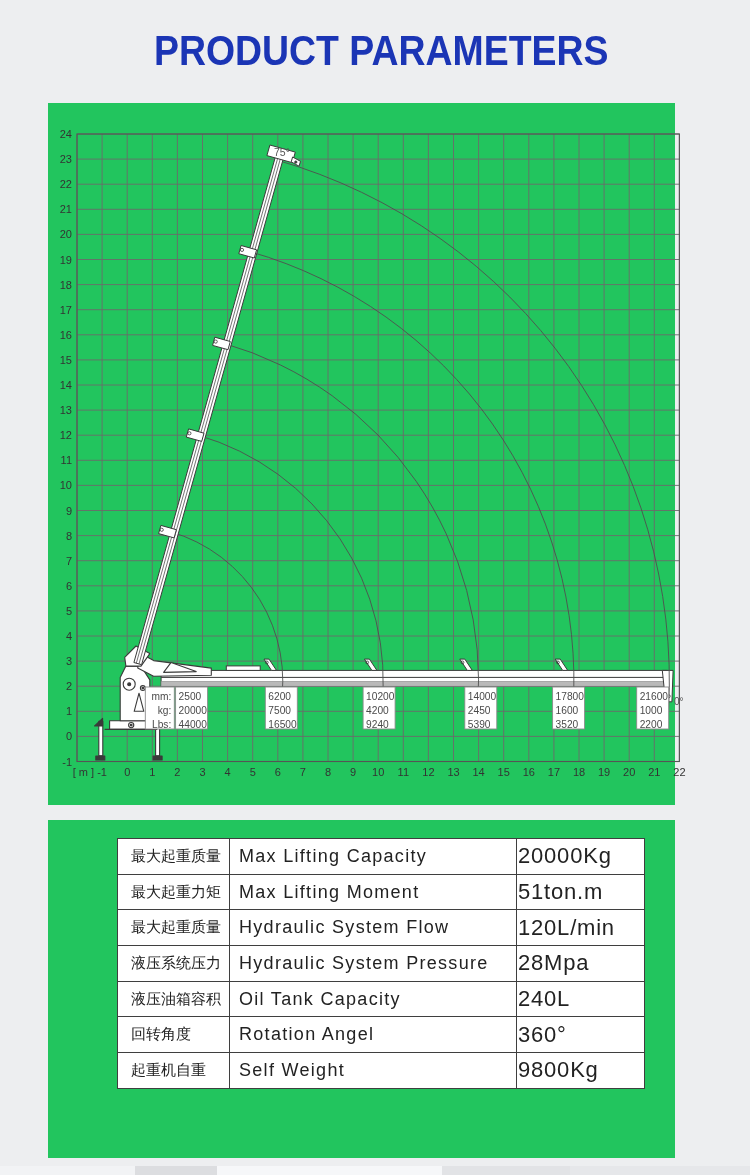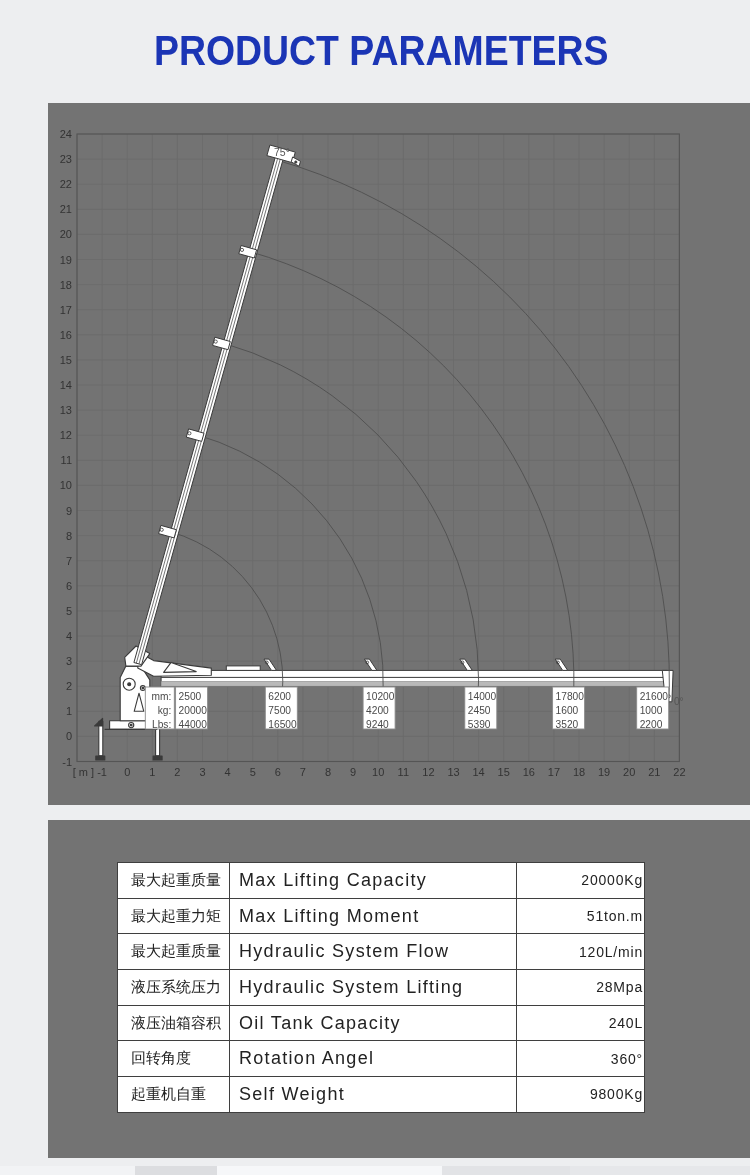--- a/index.html
+++ b/index.html
@@ -7,46 +7,45 @@
     width:750px;height:1175px;position:relative;overflow:hidden;
     background:#edeef0;
     font-family:"Liberation Sans", sans-serif;
   }
   .page-title{
     position:absolute;left:154px;top:26px;
     font-size:43px;font-weight:700;letter-spacing:0px;
     transform:scaleX(0.87);transform-origin:0 50%;
     white-space:nowrap;
   }
-  .panel{position:absolute;left:48px;width:702px;background:#737373;}
+  .panel{position:absolute;left:48px;width:627px;background:#22c55e;}
   .panel.chart-panel{top:103px;height:702px;}
   .panel.table-panel{top:820px;height:338px;}
   #chart-svg{position:absolute;left:0;top:0;}
   table.spec{
     position:absolute;left:69px;top:18px;
     border-collapse:collapse;table-layout:fixed;
     width:527px;
-    margin-top:24px;
   }
   table.spec td{
     border:1px solid #3f3f3f;
     height:32.7px;
     color:#222222;
     overflow:hidden;white-space:nowrap;
     background:#ffffff;
   }
   td.cn{
     padding-left:13px;font-size:15px;color:#333333;
     font-family:"Liberation Sans","DejaVu Sans",sans-serif;
   }
   td.en{
     padding-left:9px;font-size:18px;letter-spacing:1.3px;color:#1f1f1f;
   }
   td.val{
-    text-align:right;font-size:14px;letter-spacing:0.8px;color:#1f1f1f;
+    text-align:left;font-size:22px;letter-spacing:0.8px;color:#1f1f1f;
   }
   .bottom-strip{
     position:absolute;left:0;bottom:0;width:750px;height:9px;
     background:linear-gradient(to right,
       #f2f3f5 0 18%, #dcdde0 18% 29%, #f6f7f9 29% 59%, #e2e3e6 59% 76%, #e6e7ea 76% 100%);
   }
 </style>
 </head>
 <body>
 
@@ -222,21 +221,21 @@
           <td class="en">Max Lifting Moment</td>
           <td class="val">51ton.m</td>
         </tr>
         <tr>
           <td class="cn">最大起重质量</td>
           <td class="en">Hydraulic System Flow</td>
           <td class="val">120L/min</td>
         </tr>
         <tr>
           <td class="cn">液压系统压力</td>
-          <td class="en">Hydraulic System Lifting</td>
+          <td class="en">Hydraulic System Pressure</td>
           <td class="val">28Mpa</td>
         </tr>
         <tr>
           <td class="cn">液压油箱容积</td>
           <td class="en">Oil Tank Capacity</td>
           <td class="val">240L</td>
         </tr>
         <tr>
           <td class="cn">回转角度</td>
           <td class="en">Rotation Angel</td>

